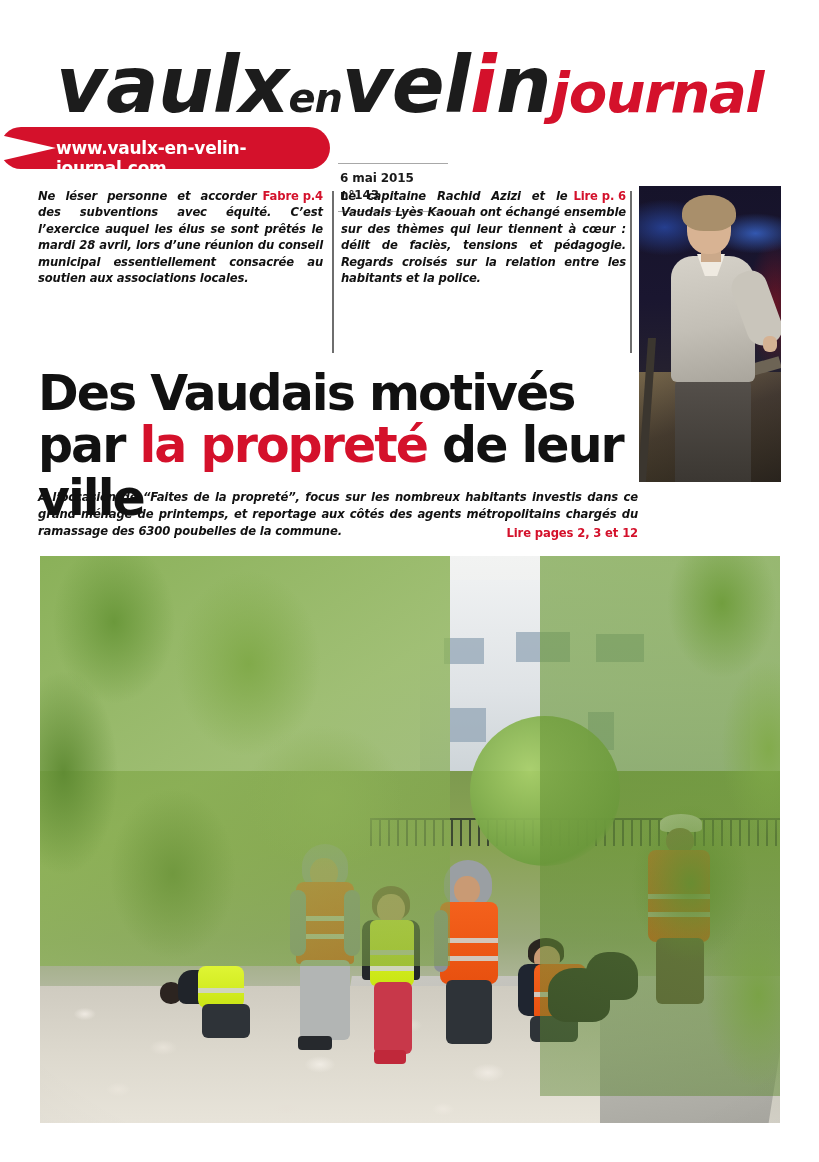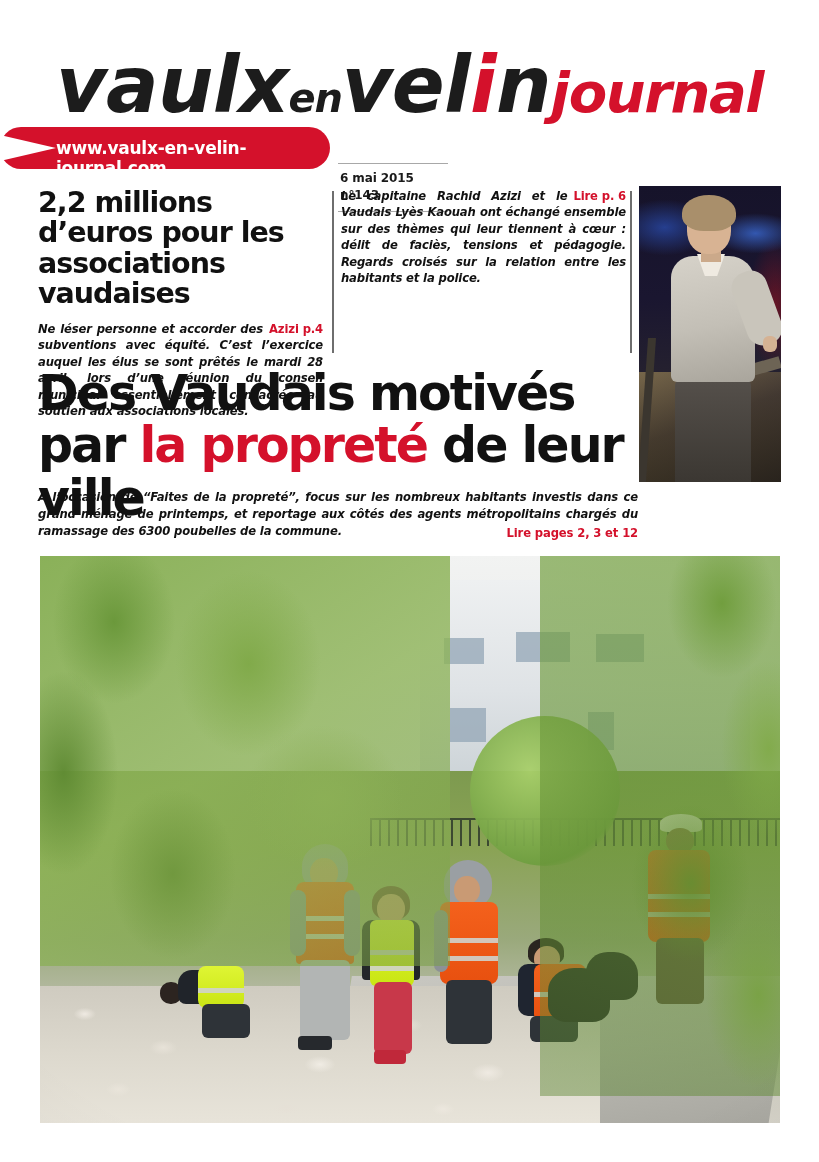--- a/index.html
+++ b/index.html
@@ -539,22 +539,21 @@
   <div class="datebox">
     <div class="d-line d-date">6 mai 2015</div>
     <div class="d-line d-num">n°143</div>
   </div>
 
   <div class="teasers">
     <div class="col-rule"></div>
     <div class="col-rule-2"></div>
 
     <div class="teaser teaser-left">
-      <h2 class="teaser-title">2,2 millions d’euros pour les associations vaudaises</h2>
-      <p class="teaser-body"><span class="lire lire-inline">Azizi p.4</span><span>Ne léser personne et accorder des subventions avec équité. C’est l’exercice auquel les élus se sont prêtés le mardi 28 avril, lors d’une réunion du conseil municipal essentiellement consacrée au soutien aux associations locales.</span></p>
+      <p class="teaser-body"><span class="lire lire-inline">Fabre p.4</span><span>Ne léser personne et accorder des subventions avec équité. C’est l’exercice auquel les élus se sont prêtés le mardi 28 avril, lors d’une réunion du conseil municipal essentiellement consacrée au soutien aux associations locales.</span></p>
     </div>
 
     <div class="teaser teaser-right">
       <p class="teaser-body"><span class="lire lire-inline">Lire p. 6</span><span>Le capitaine Rachid Azizi et le Vaudais Lyès Kaouah ont échangé ensemble sur des thèmes qui leur tiennent à cœur : délit de faciès, tensions et pédagogie. Regards croisés sur la relation entre les habitants et la police.</span></p>
     </div>
   </div>
 
   <div class="lead">
     <h1 class="lead-title">
       <span>Des Vaudais motivés</span><br>

